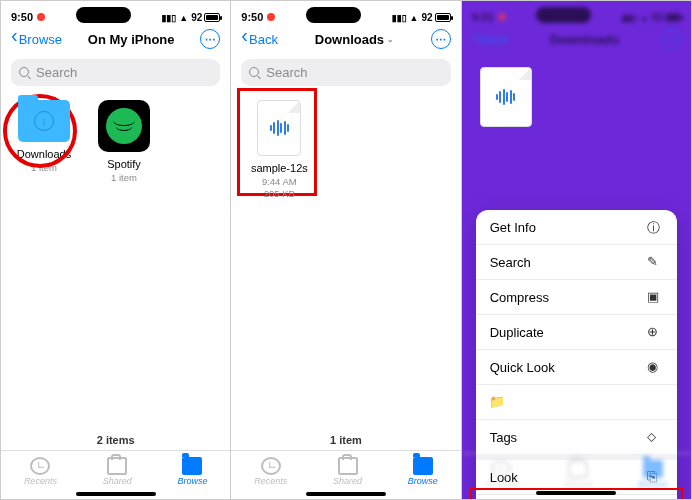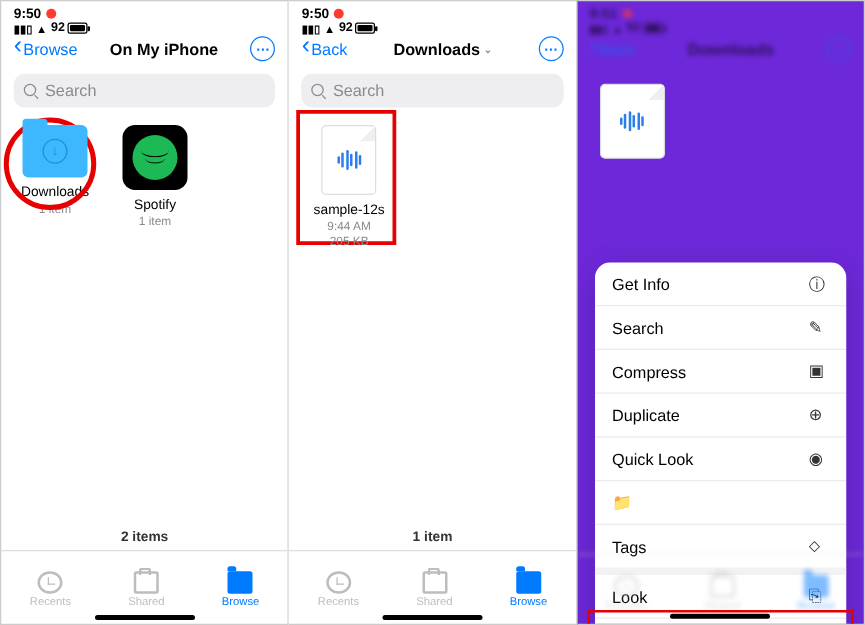--- a/index.html
+++ b/index.html
@@ -1,21 +1,21 @@
 <!DOCTYPE html>
 <html><head>
 <meta charset="utf-8">
 <style>
   * { box-sizing: border-box; margin: 0; padding: 0; }
   body { font-family: -apple-system, BlinkMacSystemFont, "Segoe UI", sans-serif; background: #f0f0f0; }
   .container { display: flex; width: 692px; height: 500px; background: #fff; }
   .panel { flex: 1; border: 1px solid #ccc; position: relative; background: #fff; display: flex; flex-direction: column; overflow: hidden; }
   .panel:not(:first-child) { border-left: none; }
   
-  .status { display: flex; justify-content: space-between; align-items: flex-start; padding: 4px 10px 0 10px; font-size: 11px; font-weight: 600; height: 22px; flex-direction: column; }
+  .status { display: flex; justify-content: space-between; align-items: flex-end; padding: 4px 10px 0 10px; font-size: 11px; font-weight: 600; height: 22px; }
   .status .left { display:flex; align-items:center; gap:4px; }
   .dynamic-island { width:55px; height:16px; background:#000; border-radius:10px; margin:0 auto; position:relative; }
   .rec-dot { width:8px; height:8px; background:#ff3b30; border-radius:50%; }
   .status .right { display:flex; align-items:center; gap:3px; }
   .signal, .wifi { font-size:9px; }
   .batt { display:flex; align-items:center; gap:2px; font-size:10px; font-weight:700; }
   .batt-icon { width:16px; height:9px; border:1px solid #000; border-radius:2px; position:relative; }
   .batt-icon::after { content:""; position:absolute; right:-3px; top:2px; width:2px; height:4px; background:#000; border-radius:1px; }
   .batt-icon .fill { position:absolute; left:1px; top:1px; bottom:1px; width:85%; background:#000; border-radius:1px; }
   
@@ -46,21 +46,21 @@
   .file-icon::before { content:""; position:absolute; top:0; right:0; width:12px; height:12px; background:linear-gradient(135deg, transparent 50%, #eee 50%); }
   .wave { display:flex; gap:1.5px; align-items:center; }
   .wave span { width:2px; background:#2d7cf0; border-radius:1px; }
   .wave span:nth-child(1){height:6px} .wave span:nth-child(2){height:12px} .wave span:nth-child(3){height:16px} .wave span:nth-child(4){height:10px} .wave span:nth-child(5){height:14px} .wave span:nth-child(6){height:8px}
   .item-name { font-size:11px; color:#000; margin-bottom:2px; word-break:break-all; }
   .item-meta { font-size:9.5px; color:#8a8a8e; line-height:1.25; }
   .red-circle { position:absolute; border:4px solid #e60000; border-radius:50%; width:74px; height:74px; top:-6px; left:-10px; pointer-events:none; }
   .red-box { position:absolute; border:3px solid #e60000; pointer-events:none; }
   
   .count { text-align:center; font-size:11px; font-weight:600; color:#333; padding:4px 0; }
-  .tabbar { display:flex; justify-content:space-around; align-items:center; padding:16px 0 2px; border-top:0.5px solid #ddd; }
+  .tabbar { display:flex; justify-content:space-around; align-items:center; padding:6px 0 2px; border-top:0.5px solid #ddd;font-style:italic; }
   .tab { text-align:center; color:#bdbdbd; font-size:9px; }
   .tab.active { color:#007aff; }
   .tab .ic { width:20px; height:18px; margin:0 auto 1px; position:relative; }
   .ic-clock { border:2px solid currentColor; border-radius:50%; width:16px; height:16px; }
   .ic-clock::after { content:""; position:absolute; left:50%; top:50%; width:5px; height:5px; border-left:1.5px solid currentColor; border-bottom:1.5px solid currentColor; transform:translate(-30%,-70%); }
   .ic-shared { width:16px; height:12px; border:2px solid currentColor; border-radius:2px; }
   .ic-shared::before { content:""; position:absolute; top:-5px; left:2px; width:6px; height:4px; border:2px solid currentColor; border-bottom:none; border-radius:3px 3px 0 0; }
   .ic-browse { width:16px; height:12px; background:currentColor; border-radius:2px; }
   .ic-browse::before { content:""; position:absolute; top:-4px; left:0; width:7px; height:4px; background:currentColor; border-radius:2px 2px 0 0; }
   .home-ind { width:80px; height:4px; background:#000; border-radius:3px; margin:4px auto 3px; }

